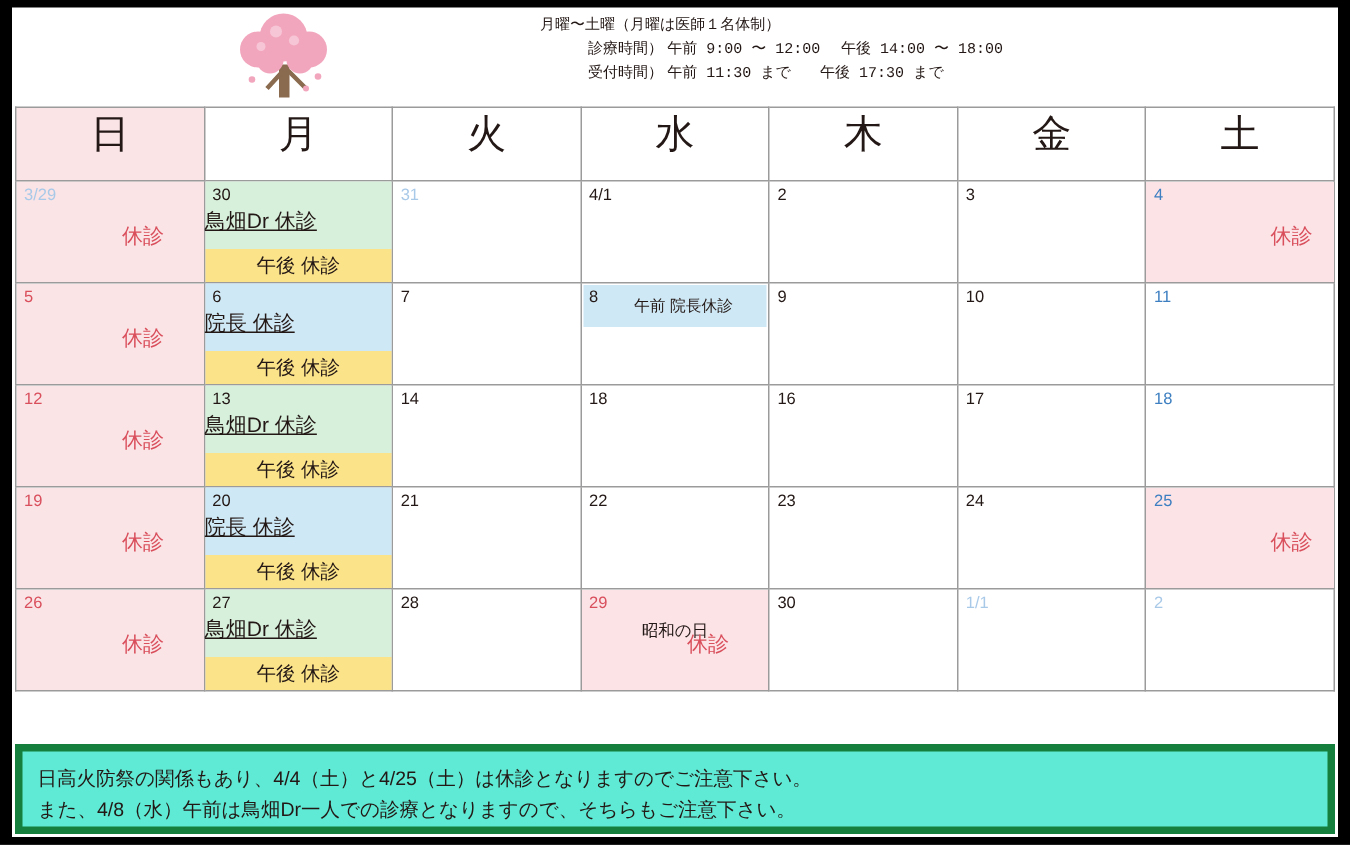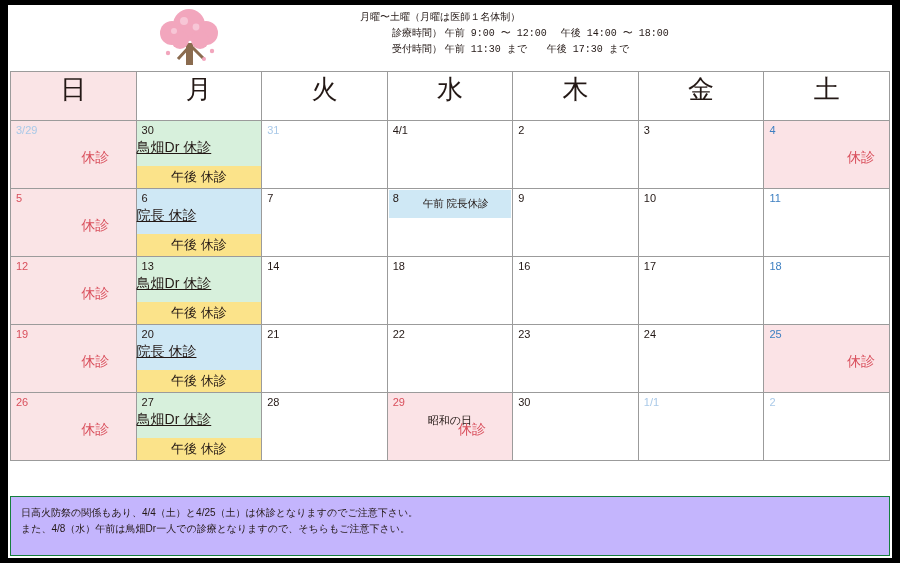--- a/index.html
+++ b/index.html
@@ -69,22 +69,22 @@
     position:absolute;left:1px;right:1px;top:1px;height:28px;background:#cfe8f5;padding-left:36px;
   }
   .am-blue .t{position:absolute;left:34px;top:7px;font-size:10.5px;}
   .holiday-note{
     position:absolute;left:0;right:0;top:20px;text-align:center;font-size:11px;color:#231815;
   }
 
   
   .footer{
     position:absolute;left:2px;right:2px;bottom:2px;height:60px;
-    border:1px solid #15803d;box-sizing:border-box;background:#c4b5fd;
-    padding:8px 10px 0 10px;font-size:10px;line-height:1.6;color:#231815;
+    border:5px solid #15803d;box-sizing:border-box;background:#5eead4;
+    padding:8px 10px 0 10px;font-size:13px;line-height:1.6;color:#231815;
   }
 </style>
 </head>
 <body>
 
 <div class="page">
   <div class="sheet">
 
     <div class="header">
 

